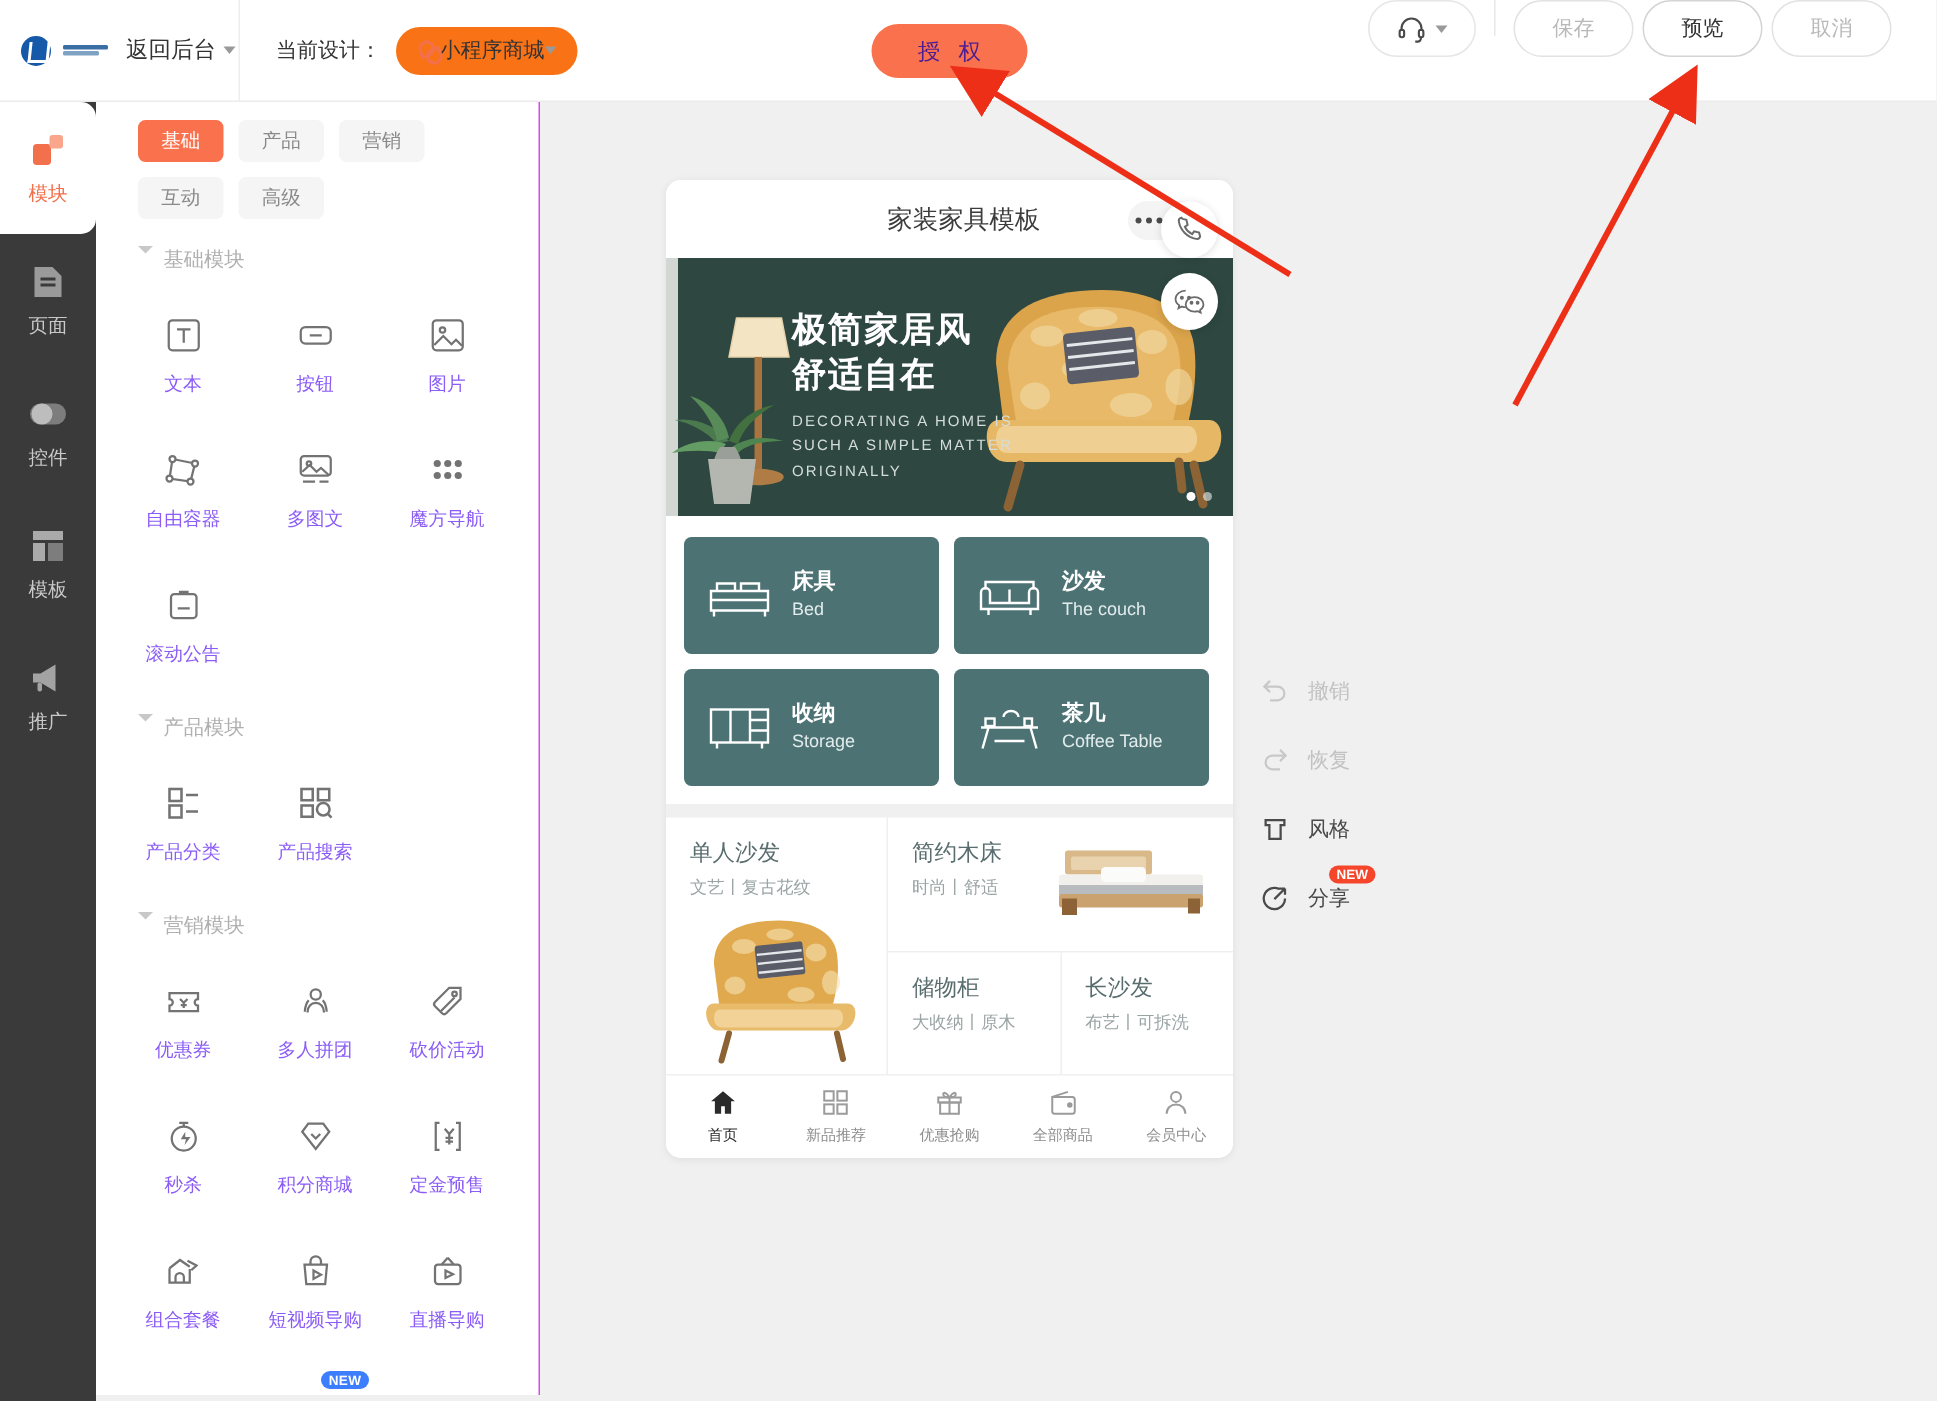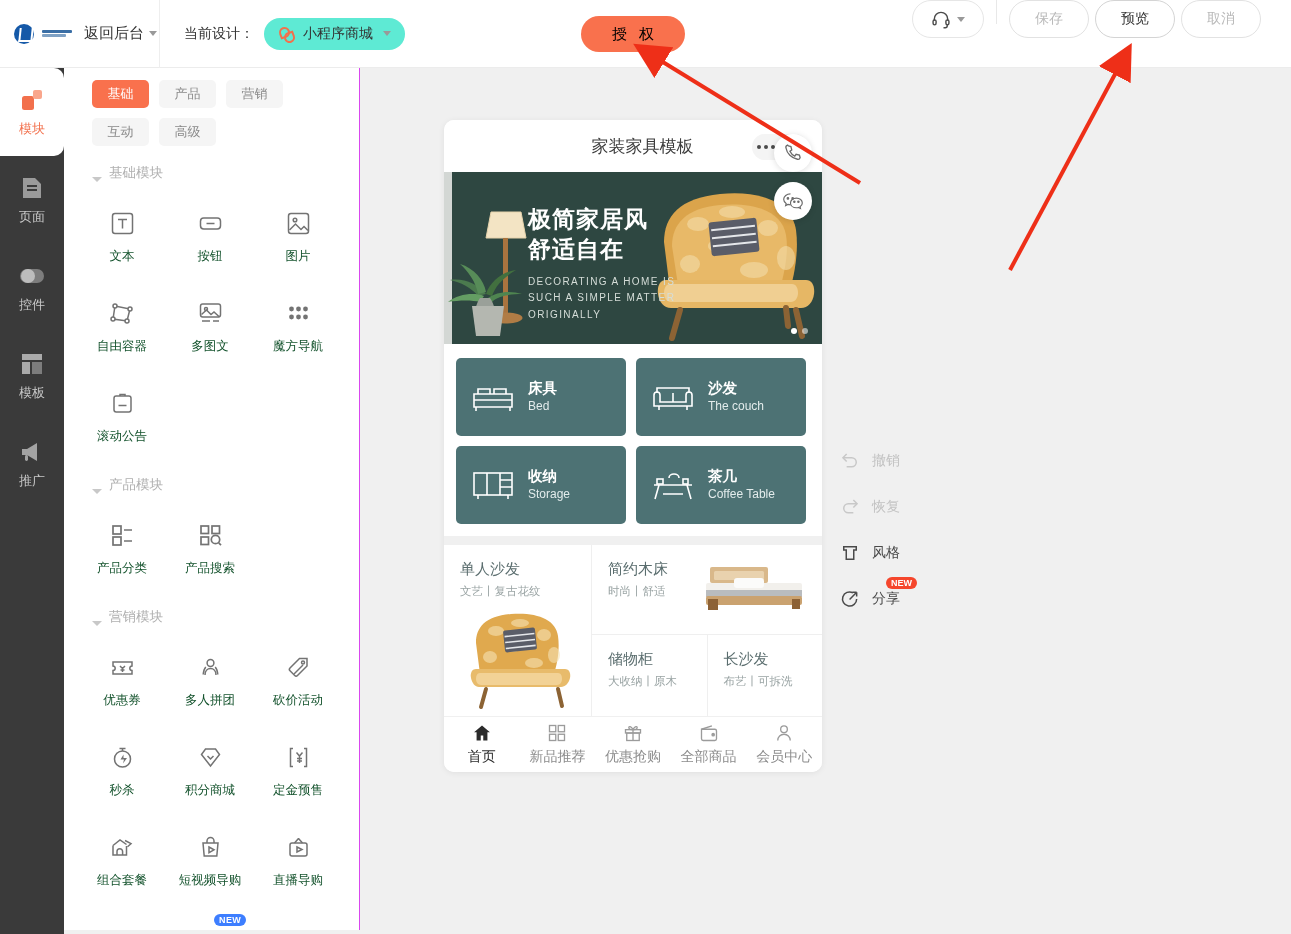--- a/index.html
+++ b/index.html
@@ -28,31 +28,31 @@
   .logo-txt i { display:block; height:3px; background:#3a6ea5; border-radius:1px; }
   .logo-txt i:nth-child(1){ width:30px; }
   .logo-txt i:nth-child(2){ width:24px; opacity:.65; }
   .back-admin { font-size:15px; color:#333; display:flex; align-items:center; gap:5px;
     cursor:pointer; margin-left:4px; }
   .caret { width:0;height:0;border-left:4.5px solid transparent;border-right:4.5px solid transparent;
     border-top:5px solid #999; display:inline-block; }
 
   .hdr-design { display:flex; align-items:center; gap:10px; margin-left:24px; }
   .hdr-design-lbl { font-size:14px; color:#333; }
-  .design-pill { display:flex; align-items:center; gap:10px; background:#5eead4;
+  .design-pill { display:flex; align-items:center; gap:0; background:#f97316;
     border-radius:18px; padding:7px 14px; cursor:pointer; }
   .design-pill .mp-ico { width:15px; height:15px; position:relative; flex:none; }
   .design-pill .mp-ico::before{ content:""; position:absolute; left:1px; top:1px; width:7px;height:7px;
     border:2px solid #f2704c; border-radius:50% 50% 50% 0; transform:rotate(-20deg);}
   .design-pill .mp-ico::after{ content:""; position:absolute; left:6px; top:6px; width:7px;height:7px;
     border:2px solid #f2704c; border-radius:50% 0 50% 50%; transform:rotate(-20deg);}
   .design-name { font-size:14px; color:#333; }
 
   .auth-btn { position:absolute; left:581px; top:16px; width:104px; height:36px;
-    background:#f9714d; color:#000000; border:none; border-radius:18px;
+    background:#f9714d; color:#4c1d95; border:none; border-radius:18px;
     font-size:15px; letter-spacing:4px; text-indent:4px; cursor:pointer;
     font-family:inherit; }
 
   .hdr-right { position:absolute; right:30px; top:0; height:68px;
     display:flex; align-items:flex-start; gap:6px; }
   .svc-pill { width:72px; height:38px; border:1px solid #e6e6e6; border-radius:19px;
     background:#fff; display:flex; align-items:center; justify-content:center; gap:6px;
     cursor:pointer; }
   .svc-pill svg { display:block; }
   .hdr-div { width:1px; height:24px; background:#e8e8e8; margin:0 6px; }
@@ -74,28 +74,28 @@
   
   .panel { position:absolute; left:64px; top:64px; width:296px; height:866px;
     background:#fff; overflow:hidden; z-index:10; border-right:1px solid #d946ef; }
   .tabs { padding:16px 14px 4px 28px; display:flex; flex-wrap:wrap; gap:10px; }
   .tab { min-width:57px; height:28px; border-radius:5px; background:#f5f5f5;
     color:#8a8a8a; font-size:13px; display:flex; align-items:center; justify-content:center;
     padding:0 12px; cursor:pointer; }
   .tab.active { background:#f9714d; color:#fff; }
 
   .group { margin-top:14px; }
-  .group-title { display:flex; align-items:flex-end; gap:7px; padding:0 0 4px 28px;
+  .group-title { display:flex; align-items:flex-start; gap:7px; padding:0 0 4px 28px;
     font-size:13.5px; color:#b0b0b0; }
   .tri { width:0;height:0;border-left:5px solid transparent;border-right:5px solid transparent;
     border-top:5px solid #c8c8c8; }
   .grid { display:flex; flex-wrap:wrap; padding:6px 0 0 14px; }
   .mod { width:88px; height:90px; display:flex; flex-direction:column; align-items:center;
     justify-content:center; gap:11px; cursor:pointer; position:relative; }
-  .mod .mlbl { font-size:12.5px; color:#14532d; white-space:nowrap; }
+  .mod .mlbl { font-size:12.5px; color:#8b5cf6; white-space:nowrap; }
   .mod svg { display:block; }
   .badge-new { position:absolute; top:8px; right:8px; background:#3d7eff; color:#fff;
     font-size:9px; font-weight:bold; padding:1px 5px; border-radius:8px; letter-spacing:.3px; }
 
   
   .canvas { position:absolute; left:360px; top:68px; right:0; height:866px;
     background:#f0f0f0; }
 
   .phone { position:absolute; left:84px; top:52px; width:378px;
     background:#fff; border-radius:10px; overflow:hidden;
@@ -152,21 +152,21 @@
   .float-btns { position:absolute; right:10px; top:14px; }
   .fbtn { width:38px; height:38px; border-radius:50%; background:#fff;
     box-shadow:0 1px 6px rgba(0,0,0,.13); display:flex; align-items:center;
     justify-content:center; cursor:pointer; }
   .fbtn + .fbtn { margin-top:10px; }
 
   
   .tabbar { height:56px; border-top:1px solid #f0f0f0; display:flex; background:#fff; }
   .tb { flex:1; display:flex; flex-direction:column; align-items:center;
     justify-content:center; gap:5px; cursor:pointer; }
-  .tb .tlbl { font-size:14px; color:#8d8d8d; }
+  .tb .tlbl { font-size:10px; color:#8d8d8d; }
   .tb.on .tlbl { color:#2b2b2b; }
 
   
   .tools { position:absolute; left:480px; top:370px; width:150px; }
   .tool { display:flex; align-items:center; gap:12px; height:46px; cursor:pointer;
     position:relative; }
   .tool .tl { font-size:14px; color:#4a4a4a; }
   .tool.dis .tl { color:#c2c2c2; }
   .tool .tbadge { position:absolute; left:46px; top:1px; background:#f5462c; color:#fff;
     font-size:9px; font-weight:bold; padding:1px 5px; border-radius:7px; }

